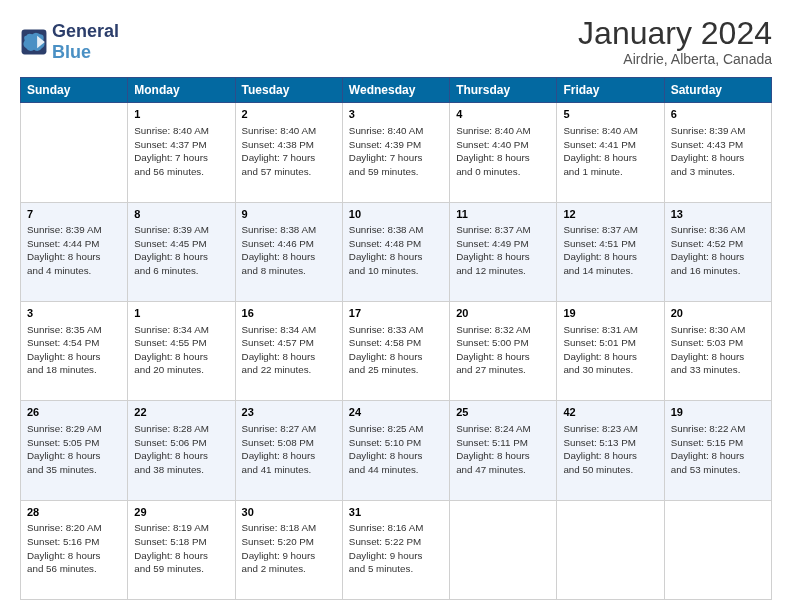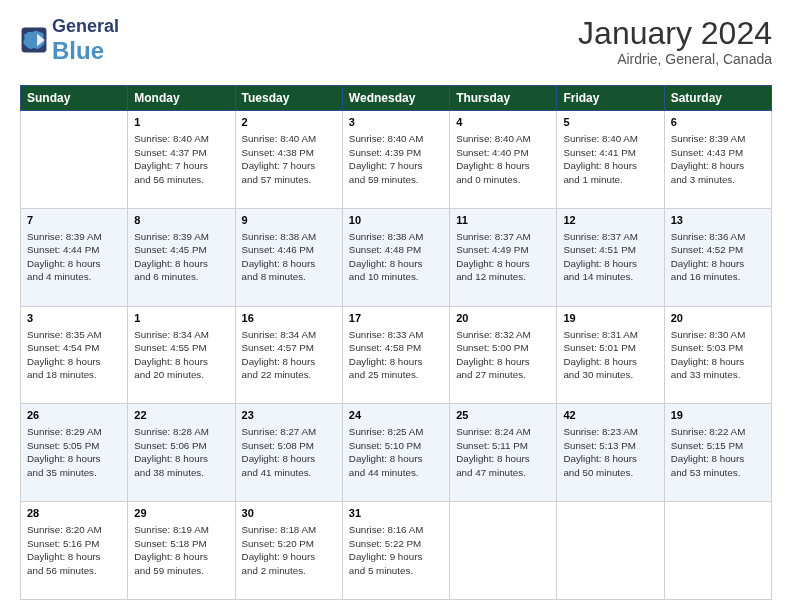--- a/index.html
+++ b/index.html
@@ -13,22 +13,22 @@
     .page {
       width: 792px;
       height: 612px;
       padding: 16px 20px 12px 20px;
       display: flex;
       flex-direction: column;
     }
     .header {
       display: flex;
       justify-content: space-between;
-      align-items: flex-start;
-      margin-bottom: 18px;
+      align-items: center;
+      margin-bottom: 10px;
     }
     .logo {
       display: flex;
       align-items: center;
       gap: 4px;
     }
     .logo-icon {
       width: 28px;
       height: 28px;
     }
@@ -43,21 +43,21 @@
       font-size: 14px;
       color: #555;
     }
     .calendar {
       flex: 1;
       border-collapse: collapse;
       width: 100%;
       font-size: 10.5px;
     }
     .calendar th {
-      background: #14532d;
+      background: #0369a1;
       color: #fff;
       padding: 5px 6px;
       text-align: left;
       font-size: 12px;
       font-weight: bold;
       border: 1px solid #2d4d8a;
     }
     .calendar td {
       vertical-align: top;
       padding: 4px 6px;
@@ -91,26 +91,26 @@
 <div class="page">
   <div class="header">
     <div class="logo">
       <svg class="logo-icon" viewBox="0 0 36 36">
         <rect x="2" y="2" width="32" height="32" rx="4" fill="#2c3e6b"></rect>
         <path d="M8 10 Q10 6 16 8 Q20 4 26 8 Q32 8 30 16 Q34 22 28 26 Q24 32 18 28 Q12 32 8 26 Q2 22 6 16 Q4 10 8 10Z" fill="#4a90c4"></path>
         <polygon points="22,10 32,18 22,26" fill="#fff" opacity="0.85"></polygon>
       </svg>
       <div>
         <div style="font-size:18px;font-weight:bold;color:#2c3e6b;line-height:1.15">General</div>
-        <div style="font-size:24px;font-weight:bold;color:#4a90c4;line-height:1.15">Blue</div>
+        <div style="font-size:18px;font-weight:bold;color:#4a90c4;line-height:1.15">Blue</div>
       </div>
     </div>
     <div class="title-block">
       <div class="month-title">January 2024</div>
-      <div class="subtitle">Airdrie, General, Canada</div>
+      <div class="subtitle">Airdrie, Alberta, Canada</div>
     </div>
   </div>
 
   <table class="calendar">
     <thead>
       <tr>
       <th>Sunday</th>
           <th>Monday</th>
           <th>Tuesday</th>
           <th>Wednesday</th>

